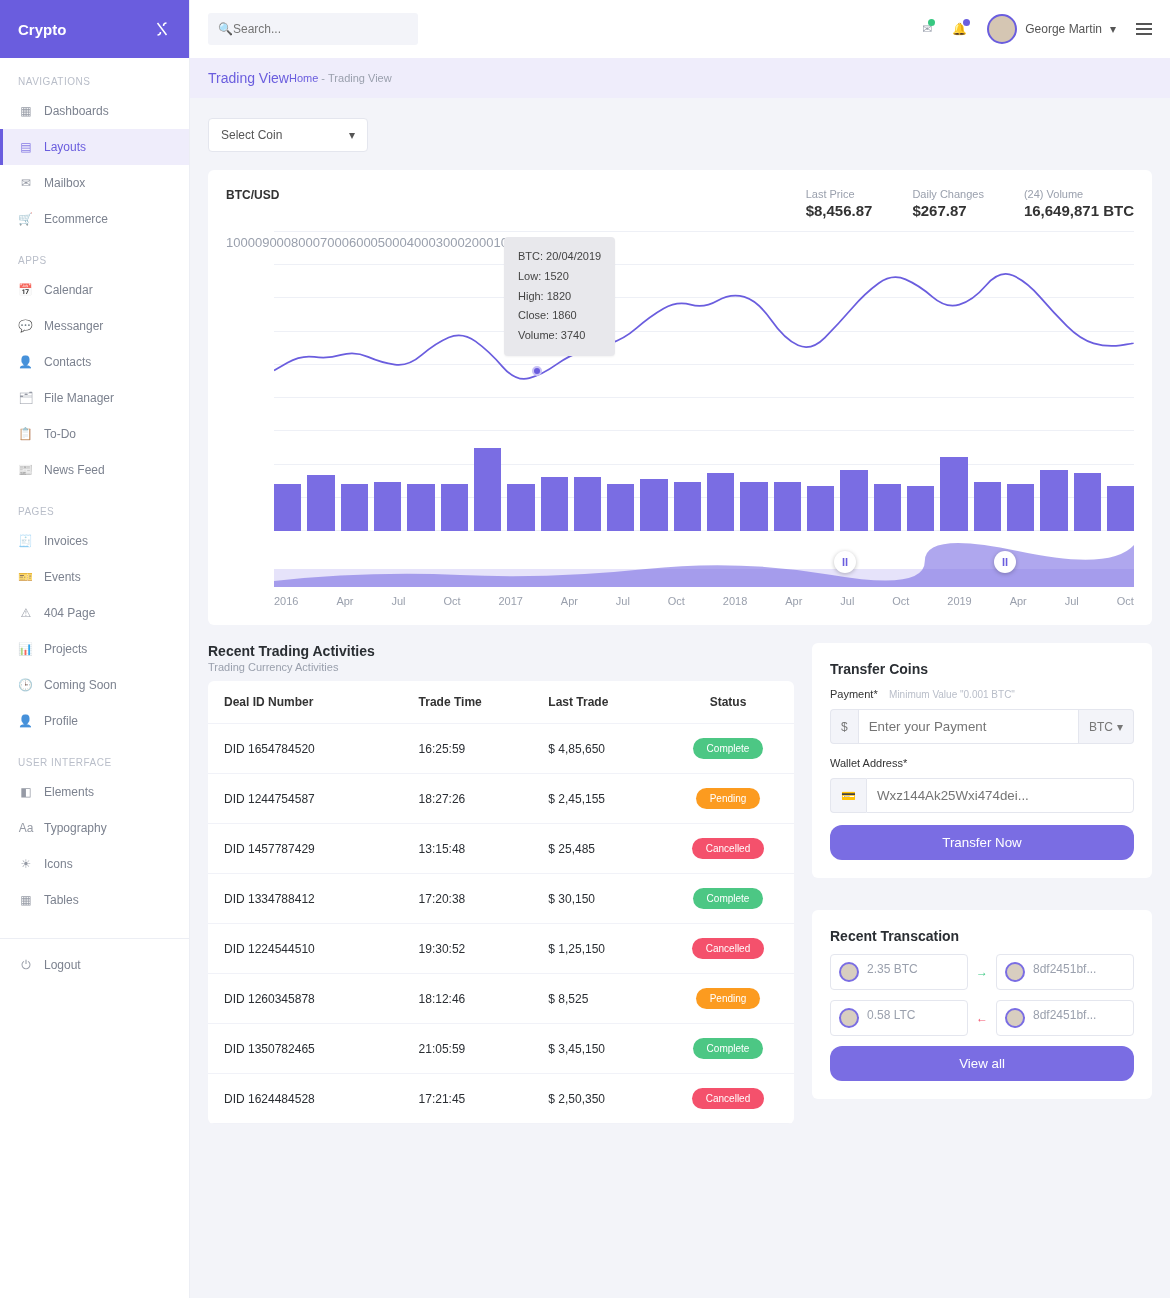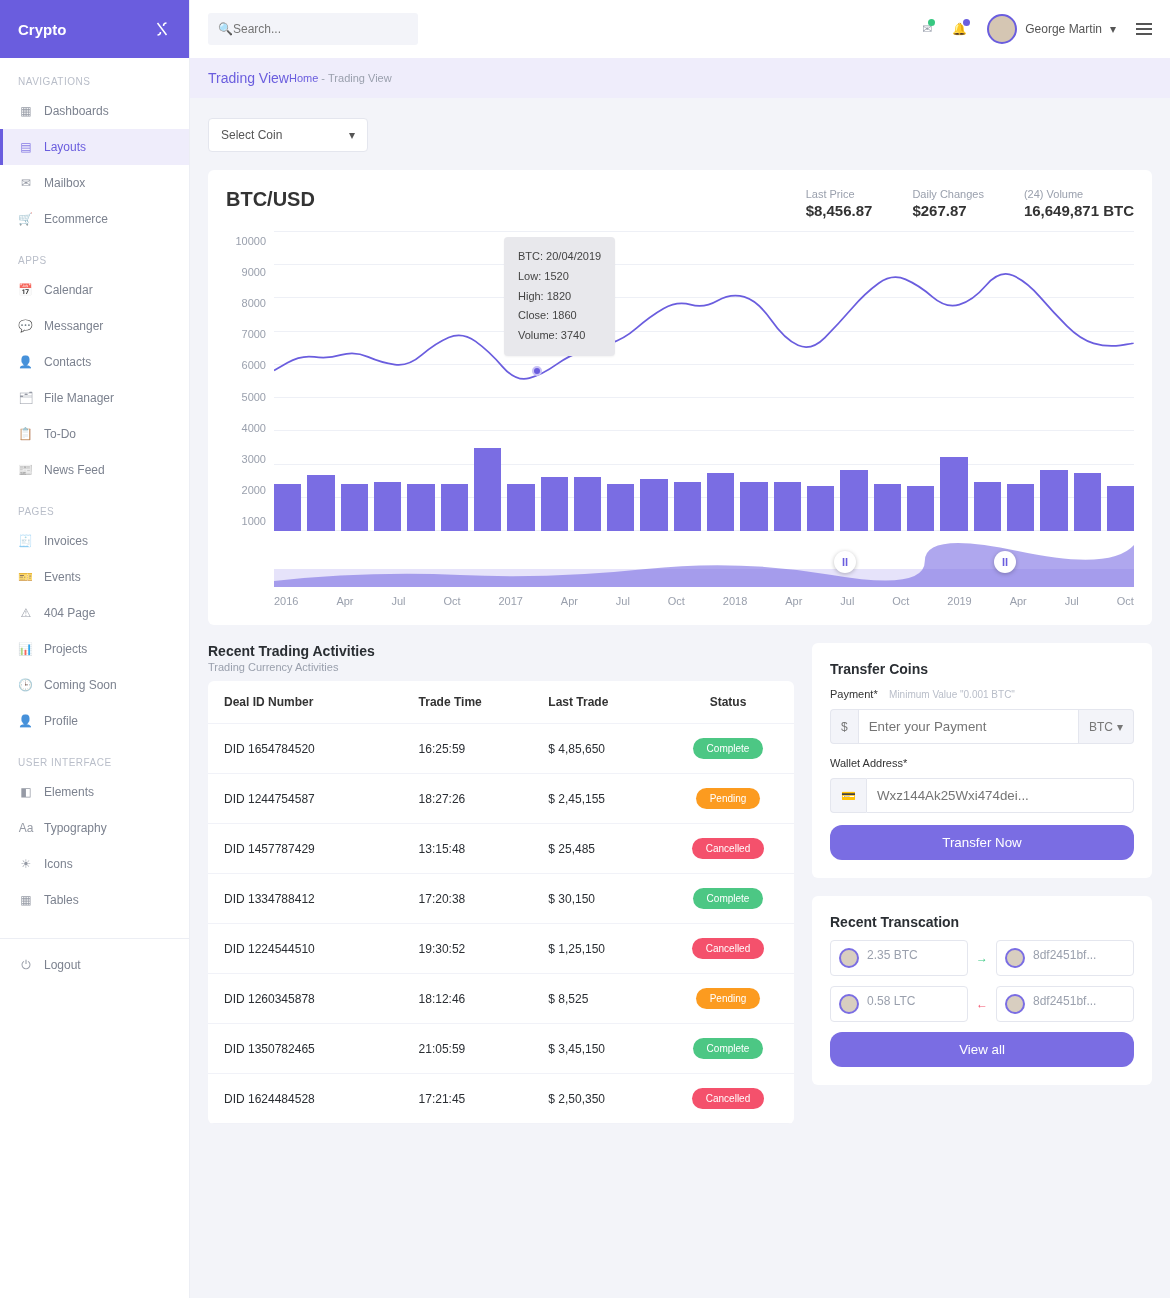--- a/index.html
+++ b/index.html
@@ -29,25 +29,25 @@
 .menu-btn{width:16px;height:12px;border-top:2px solid #555;border-bottom:2px solid #555;position:relative}
 .menu-btn:before{content:"";position:absolute;top:3px;left:0;right:0;height:2px;background:#555}
 .pagehead{background:#efedfb;height:40px;display:flex;align-items:center;padding:0 18px;color:#6a5dde}
 .crumbs{color:#9aa0ad;font-size:11px}
 .crumbs a{color:#6a5dde;text-decoration:none}
 .content{padding:20px 18px;display:flex;flex-direction:column;gap:18px}
 .select{background:#fff;border:1px solid #e4e6ee;border-radius:4px;height:34px;width:160px;display:flex;align-items:center;justify-content:space-between;padding:0 12px;color:#555}
 .card{background:#fff;border-radius:6px;padding:18px}
 
 .chart-head{display:flex;gap:40px;align-items:flex-start;margin-bottom:12px}
-.pair{font-size:20px;font-weight:600;color:#333;flex:1}
+.pair{font-size:12px;font-weight:600;color:#333;flex:1}
 .metric .lbl{color:#9aa0ad;font-size:11px}
 .metric .val{font-size:15px;font-weight:600;color:#333;margin-top:2px}
 .chart-body{display:flex;gap:8px}
-.yaxis{width:40px;display:flex;flex-direction:column;justify-content:space-between;height:300px;text-align:right;color:#9aa0ad;font-size:11px;padding-top:4px;padding-bottom:4px}
+.yaxis{width:40px;display:flex;flex-direction:row;justify-content:space-between;height:300px;color:#9aa0ad;font-size:13px;padding-top:4px;padding-bottom:4px}
 .plot{position:relative;flex:1;height:300px}
 .grid{position:absolute;inset:0;display:flex;flex-direction:column;justify-content:space-between}
 .grid div{height:1px;background:#eef0f6}
 .tooltip{position:absolute;left:230px;top:6px;background:#e8e8ec;border-radius:4px;padding:10px 14px;font-size:11px;color:#444;line-height:1.8;box-shadow:0 1px 2px rgba(0,0,0,.05)}
 .tooltip .pt{position:absolute;width:10px;height:10px;border-radius:50%;background:#6a5dde;border:2px solid #c9c2f5;left:28px;bottom:-20px}
 .bars{position:absolute;bottom:0;left:0;right:0;height:90px;display:flex;gap:6px;align-items:flex-end}
 .bars span{flex:1;background:#7a6de3}
 .brush{margin-left:48px;margin-top:10px;height:46px;position:relative;background:linear-gradient(to top,#e6e3fa 40%,transparent 40%)}
 .handle{position:absolute;top:10px;width:22px;height:22px;border-radius:50%;background:#fff;box-shadow:0 1px 4px rgba(0,0,0,.25);display:flex;align-items:center;justify-content:center;color:#6a5dde;font-size:11px;font-weight:700}
 .xaxis{margin-left:48px;display:flex;justify-content:space-between;color:#9aa0ad;font-size:11px;margin-top:8px}
@@ -61,21 +61,21 @@
 .tbl .th{color:#333;font-weight:600}
 .tbl .tr span:nth-child(1){flex:1.5}
 .tbl .tr span:nth-child(2){flex:1}
 .tbl .tr span:nth-child(3){flex:1}
 .tbl .tr span:nth-child(4){flex:0 0 100px;text-align:center}
 .badge{display:inline-block;padding:5px 14px;border-radius:12px;color:#fff;font-size:10px}
 .b-green{background:#4cc784}
 .b-orange{background:#fc9b1f}
 .b-red{background:#f4516c}
 
-.rcol{width:340px;display:flex;flex-direction:column;gap:18px}
+.rcol{width:340px;display:flex;flex-direction:column;gap:32px}
 .rcol h3{font-size:14px;font-weight:600;margin-bottom:10px}
 .field .lbl{font-size:11px;color:#333}
 .hint{color:#b9bec9;font-size:10px;margin-left:8px}
 .input-row{display:flex;margin:8px 0 12px}
 .input-row .pre,.input-row .suf{background:#f3f4f9;border:1px solid #e4e6ee;display:flex;align-items:center;justify-content:center;padding:0 10px;color:#777}
 .input-row .pre{border-right:0;border-radius:4px 0 0 4px}
 .input-row .suf{border-left:0;border-radius:0 4px 4px 0;gap:4px}
 .input-row input{flex:1;border:1px solid #e4e6ee;padding:9px 10px;outline:0}
 .btn{width:100%;background:#7a6de3;color:#fff;border:0;padding:10px;border-radius:12px;cursor:pointer}
 .txrow{display:flex;align-items:center;gap:8px;margin-bottom:10px}

